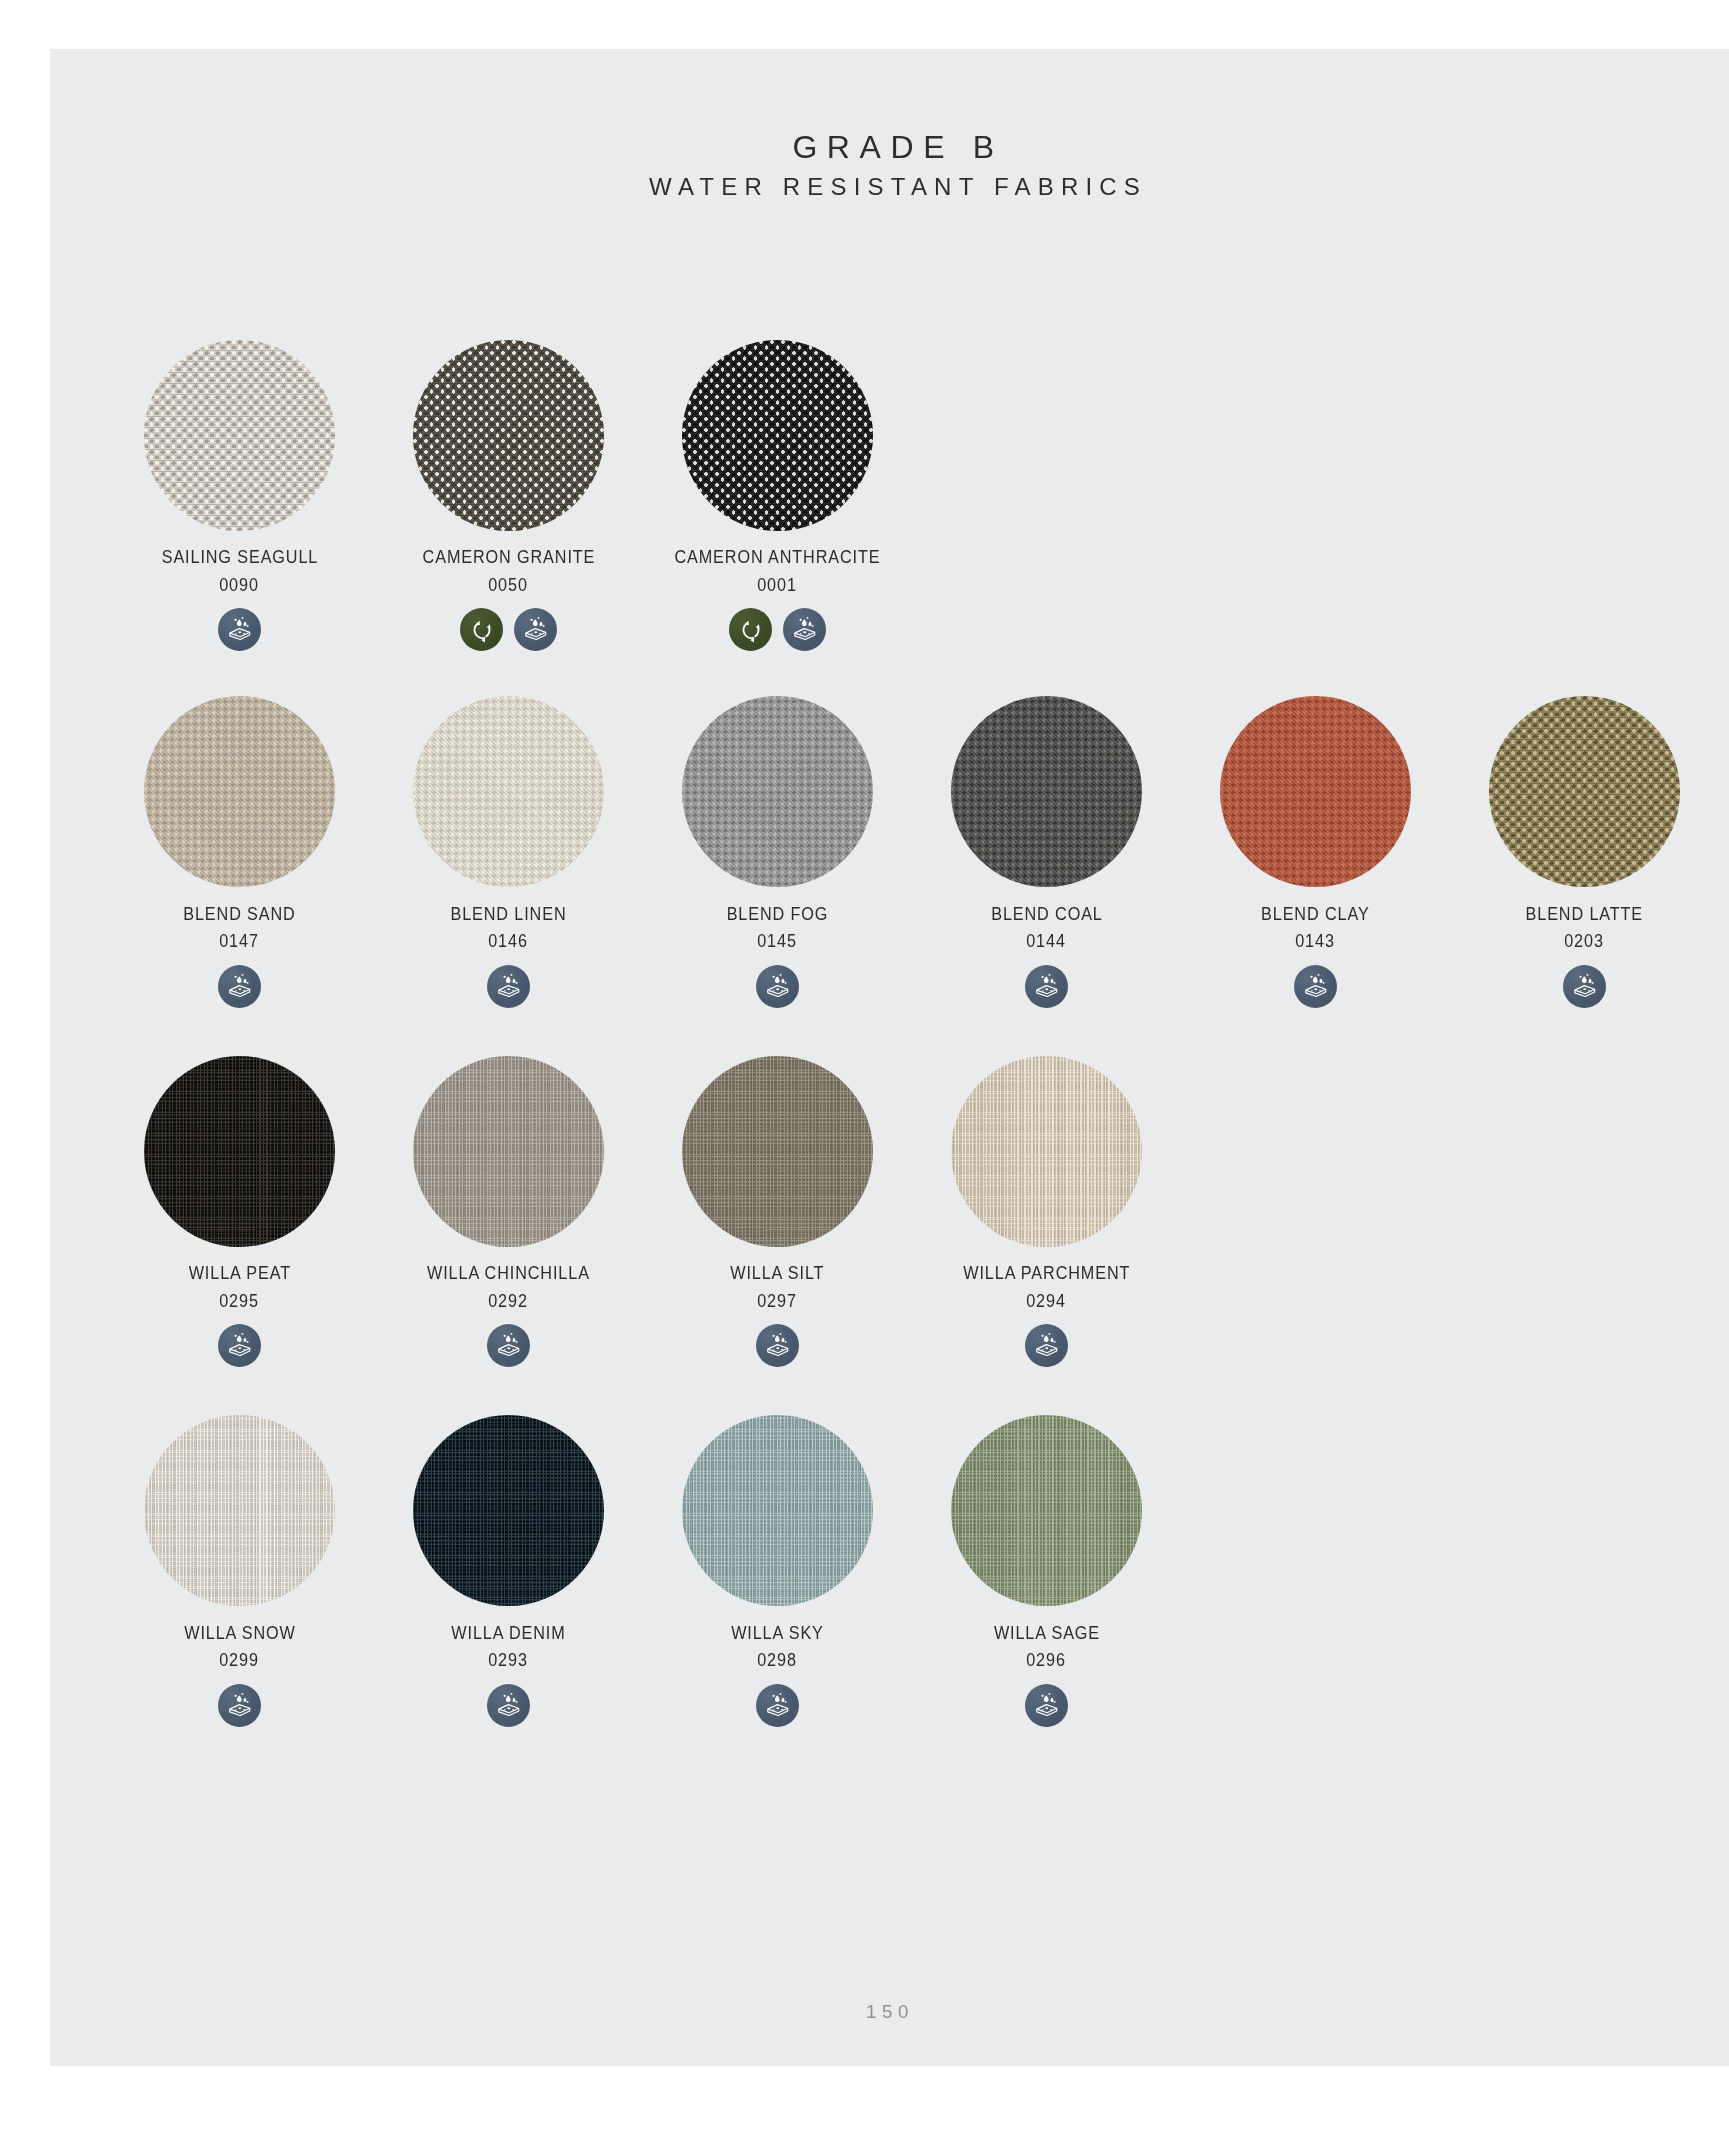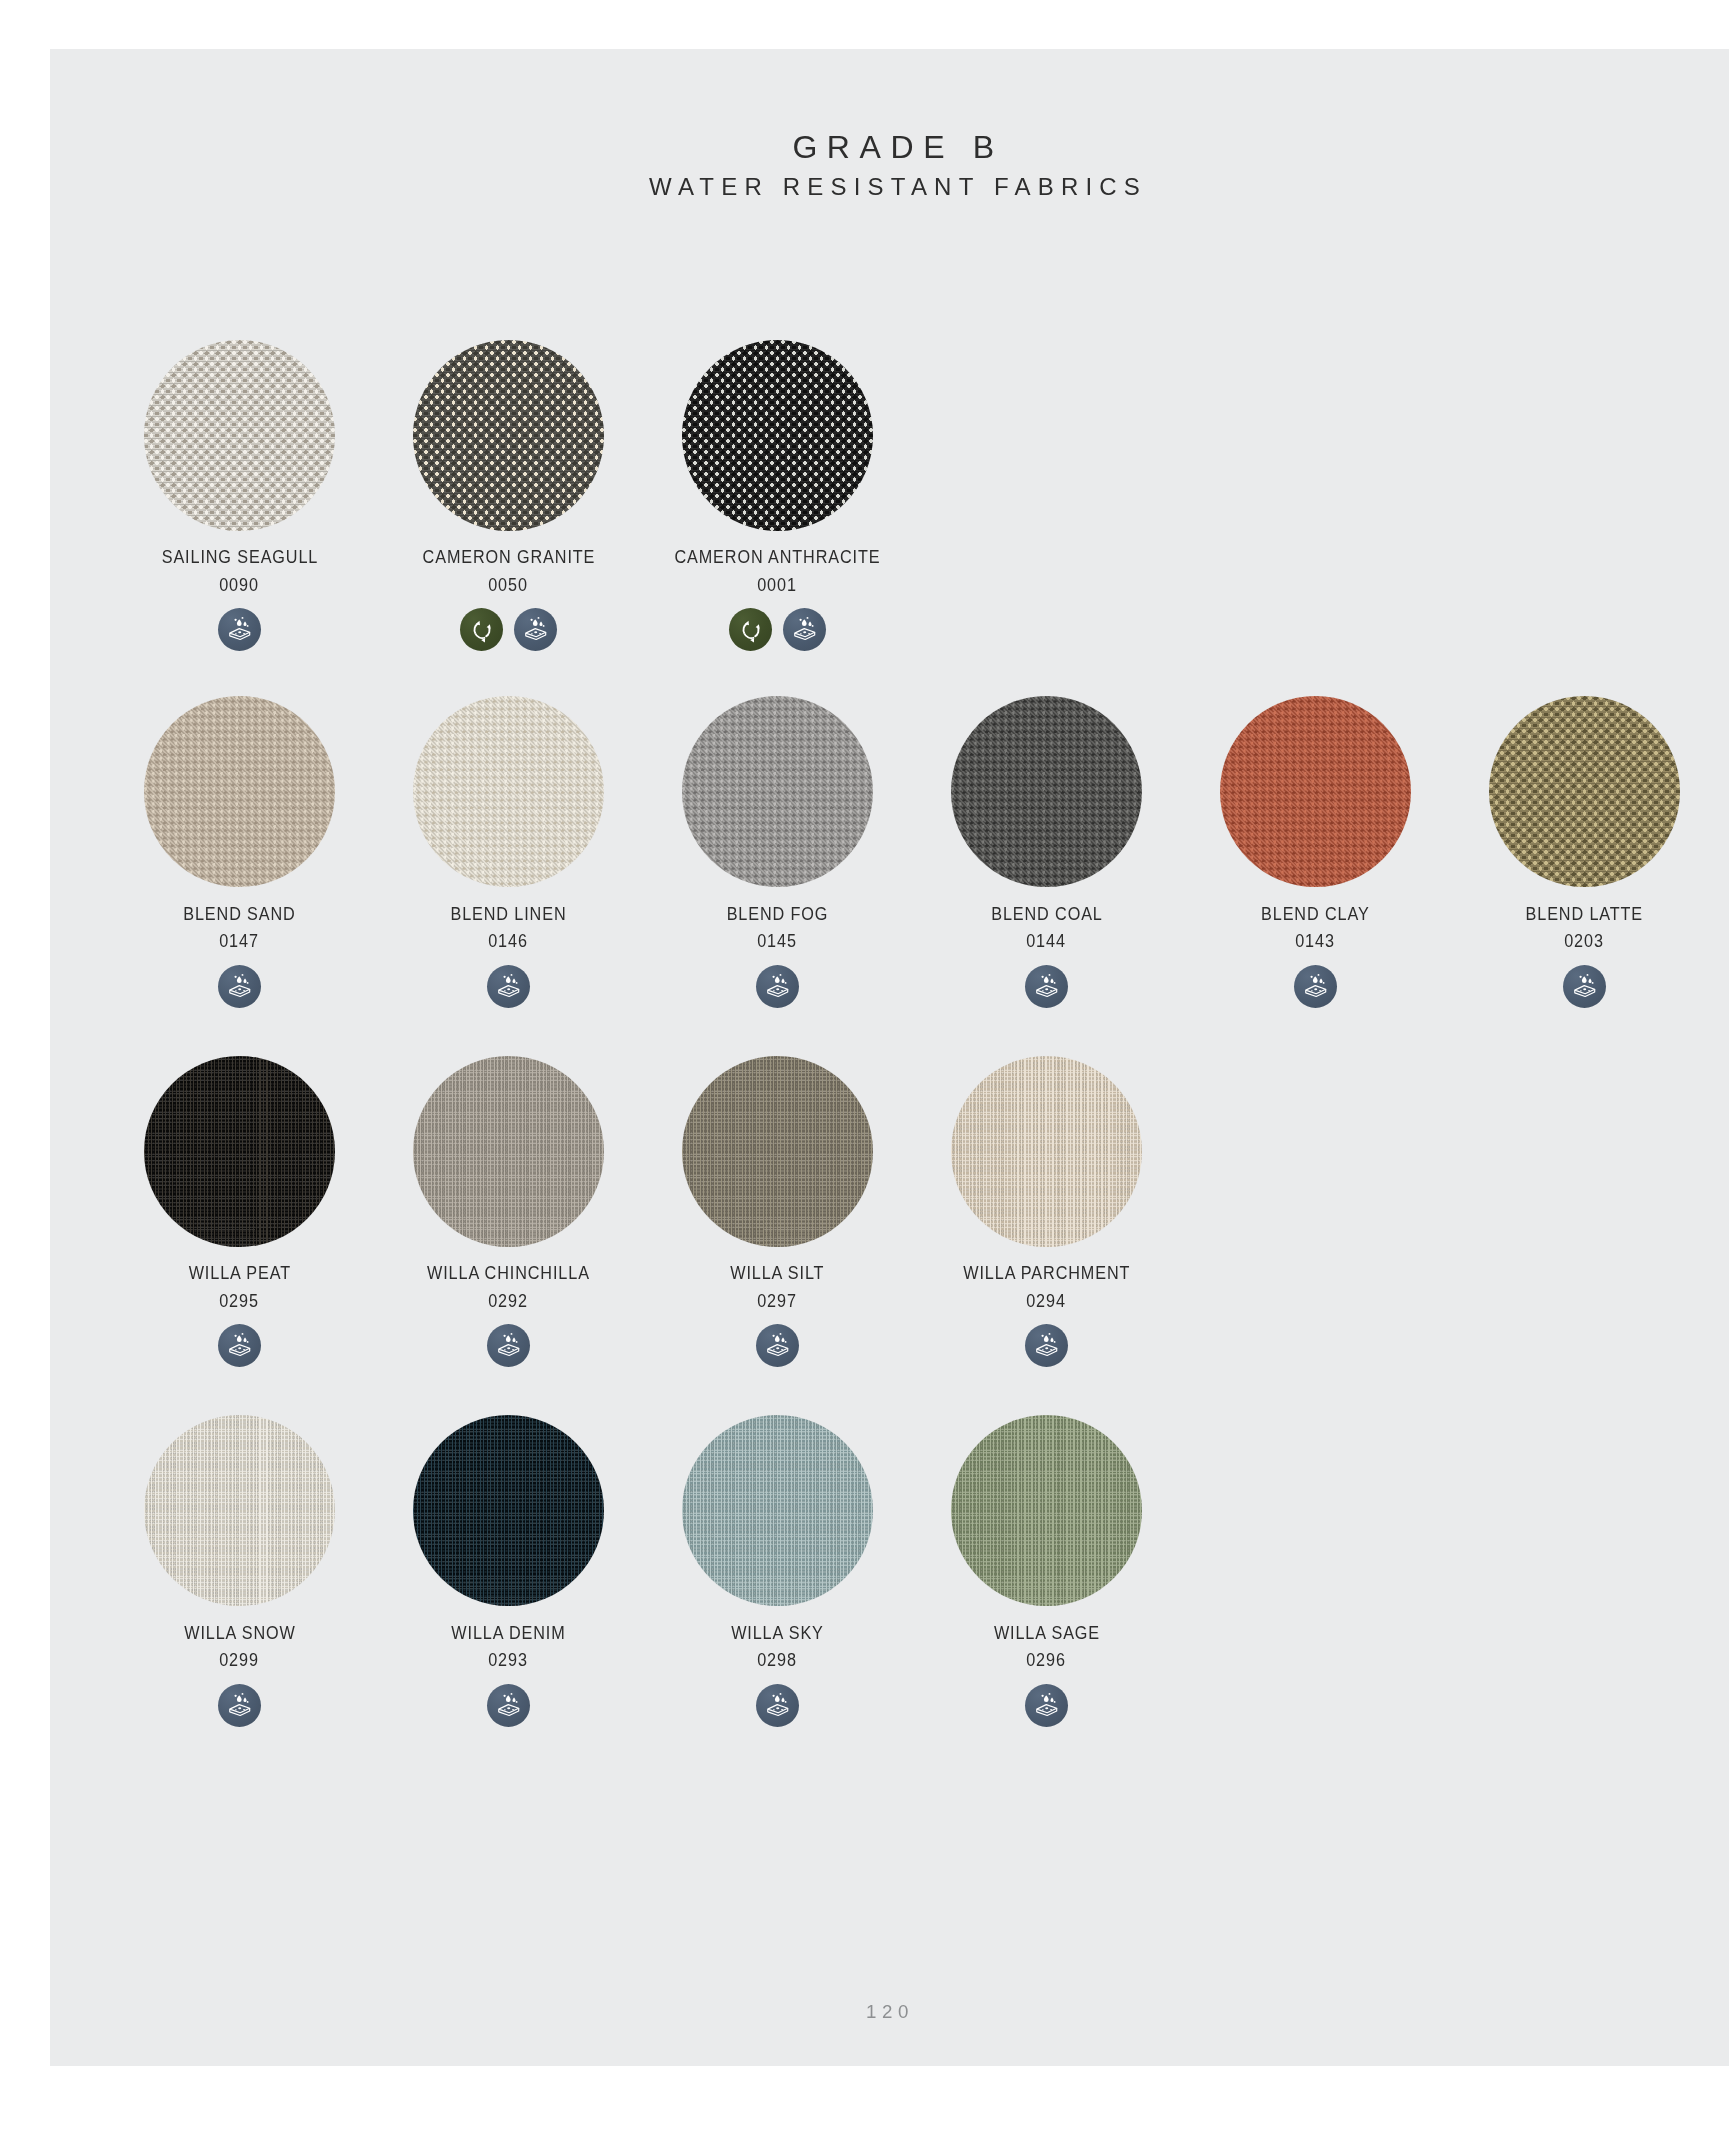--- a/index.html
+++ b/index.html
@@ -609,15 +609,15 @@
       <ellipse cx="42.0" cy="41.0" rx="2.2" ry="1.4"></ellipse>
       <ellipse cx="24.0" cy="41.6" rx="2.0" ry="1.3"></ellipse>
     </g>
   </svg>
             </div>
           </div>
         </div>
       </div>
     </div>
 
-  <div class="pagenum">120</div>
+  <div class="pagenum">150</div>
 </div>
 
 
 </body></html>

